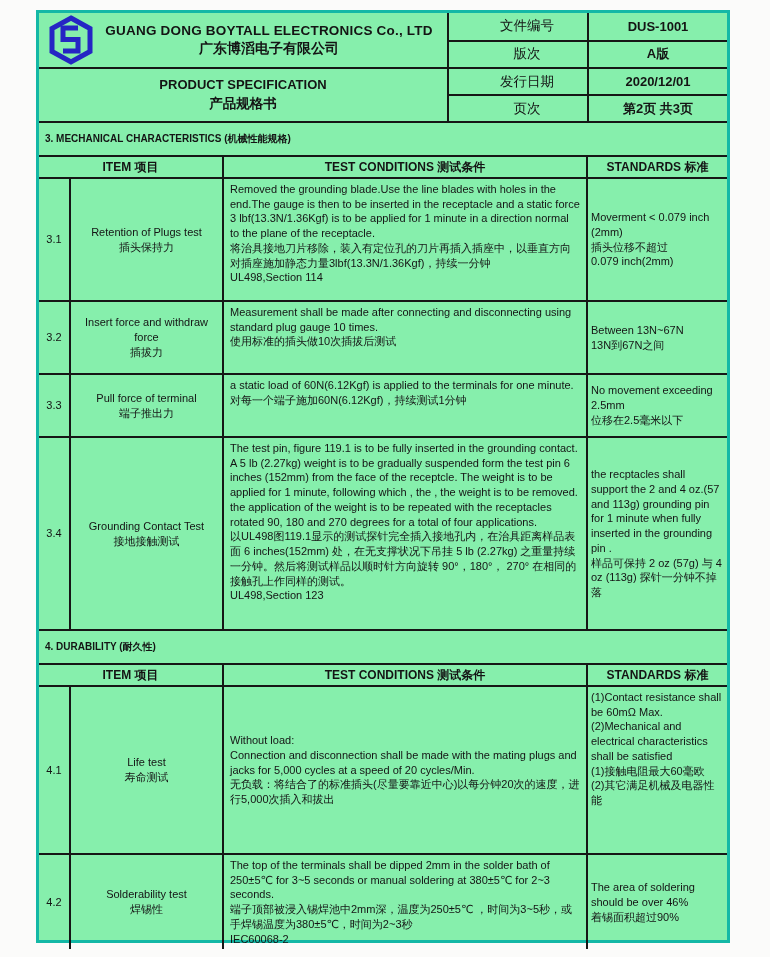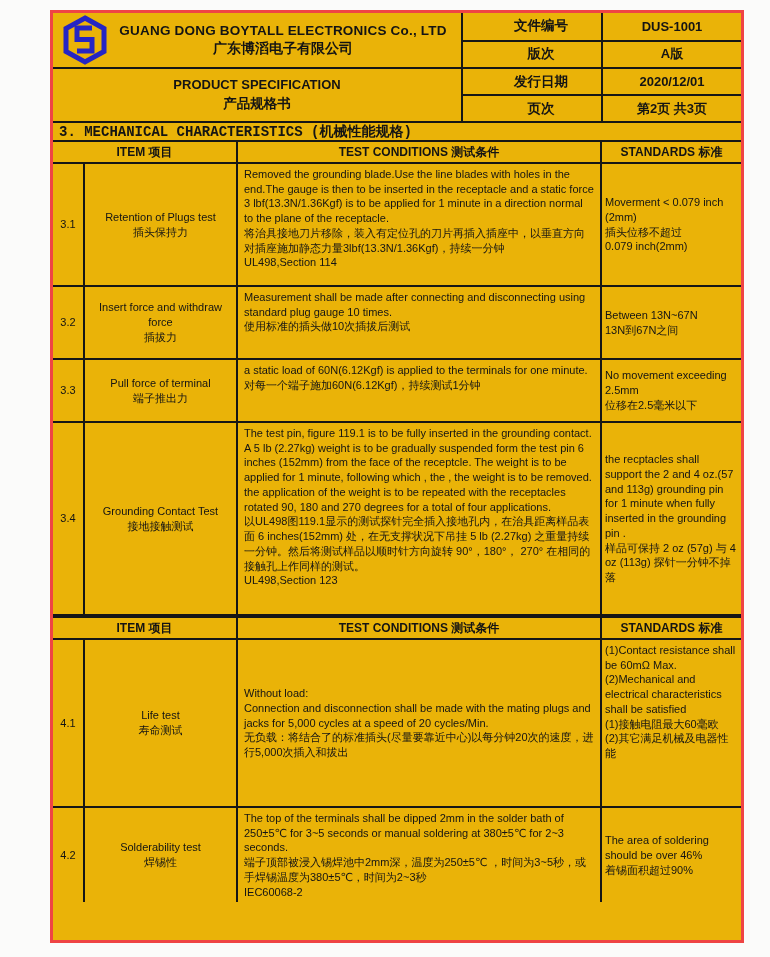--- a/index.html
+++ b/index.html
@@ -6,45 +6,45 @@
   html, body { width: 770px; background: #fbfbfa; }
   body {
     font-family: "Liberation Sans", "DejaVu Sans", sans-serif;
     color: #141414;
     position: relative;
     height: 957px;
     overflow: hidden;
   }
   .frame {
     position: absolute;
-    left: 50px; top: 10px;
+    left: 36px; top: 10px;
     width: 694px; height: 933px;
-    border: 3px solid #ef4444;
-    background: #eab308;
+    border: 3px solid #14b8a6;
+    background: #86efac;
   }
   table { border-collapse: collapse; width: 100%; table-layout: fixed; }
   td, th { border: 2px solid #161616; vertical-align: middle; }
   tr > *:first-child { border-left: 0; }
   tr > *:last-child { border-right: 0; }
   .hdr-table tr:first-child > * { border-top: 0; }
   .hdr-table td { height: 27px; text-align: center; }
   .company-cell { padding: 2px 6px; }
   .company-wrap { display: flex; align-items: center; }
   .logo { flex: 0 0 52px; display: flex; align-items: center; justify-content: center; }
   .company-text { flex: 1; text-align: center; }
   .company-en { font-weight: 700; font-size: 13.5px; letter-spacing: 0.2px; }
   .company-cn { font-weight: 700; font-size: 14px; margin-top: 2px; }
   .doc-title-en { font-weight: 700; font-size: 13px; }
   .doc-title-cn { font-weight: 700; font-size: 13.5px; margin-top: 3px; }
-  .fld-label { font-weight: 700; font-size: 13.5px; padding-left: 18px; }
+  .fld-label { font-weight: 400; font-size: 13.5px; padding-left: 18px; }
   .fld-value { font-weight: 700; font-size: 13px; }
   .sec-title {
-    height: 17px; display: flex; align-items: center;
+    height: 32px; display: flex; align-items: center;
     padding-left: 6px;
-    font-weight: 700; font-size: 14px; font-family: Liberation Mono, monospace;
+    font-weight: 700; font-size: 10px;
   }
   .grid th {
     height: 22px; font-weight: 700; font-size: 12px;
     text-align: center; padding: 1px 12px;
   }
   .grid td { font-size: 11px; line-height: 1.34; }
   .num-cell { text-align: center; font-size: 11.5px; border-radius: 14px; }
   .item-cell { text-align: center; white-space: pre-line; padding: 2px 4px; font-size: 11.5px; }
   .cond-cell { vertical-align: top; text-align: left; padding: 3px 6px; white-space: pre-line; margin-top: 23px; }
   .std-cell { text-align: left; padding: 3px 3px; white-space: pre-line; font-size: 11.2px; }
@@ -151,20 +151,21 @@
 接地接触测试</td>
       <td class="cond-cell">The test pin, figure 119.1 is to be fully inserted in the grounding contact. A 5 lb (2.27kg) weight is to be gradually suspended form the test pin 6 inches (152mm) from the face of the receptcle. The weight is to be applied for 1 minute, following which , the , the weight is to be removed. the application of the weight is to be repeated with the receptacles rotated 90, 180 and 270 degrees for a total of four applications.
 以UL498图119.1显示的测试探针完全插入接地孔内，在治具距离样品表面 6 inches(152mm) 处，在无支撑状况下吊挂 5 lb (2.27kg) 之重量持续一分钟。然后将测试样品以顺时针方向旋转 90°，180°， 270° 在相同的接触孔上作同样的测试。
 UL498,Section 123</td>
       <td class="std-cell">the recptacles shall support the 2 and 4 oz.(57 and 113g) grounding pin for 1 minute when fully inserted in the grounding pin .
 样品可保持 2 oz (57g)  与 4 oz (113g) 探针一分钟不掉落</td>
     </tr>
   </tbody>
     </table>
 
+  <div class="sec-title">4. DURABILITY  (耐久性)</div>
 
   <table class="grid last-table">
     <colgroup>
         <col style="width:31px">
         <col style="width:153px">
         <col style="width:364px">
         <col>
       </colgroup>
     <tbody>
         <tr>

